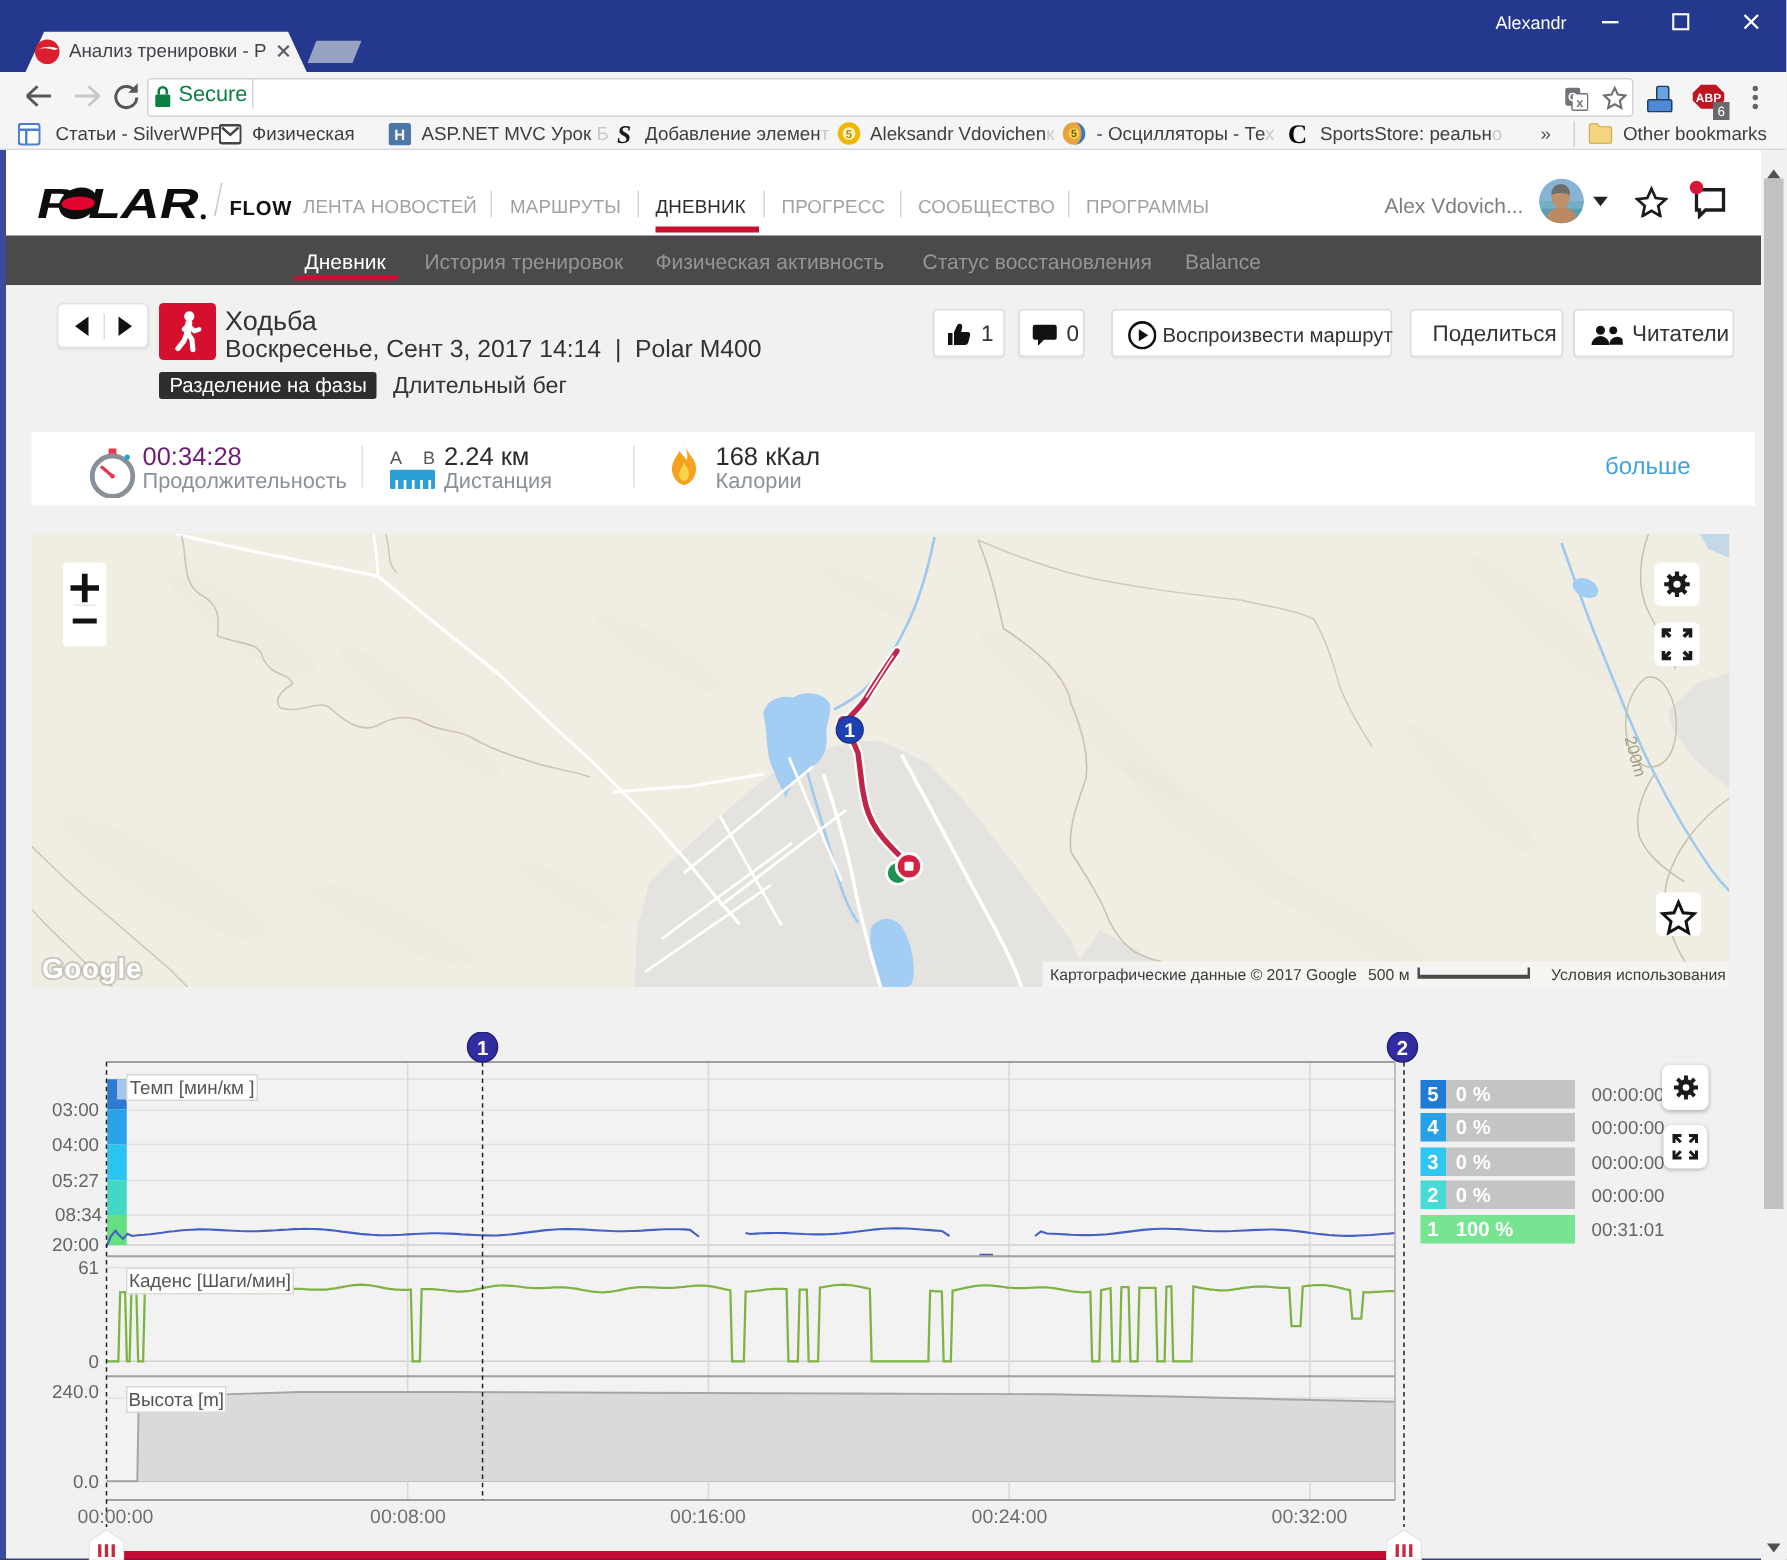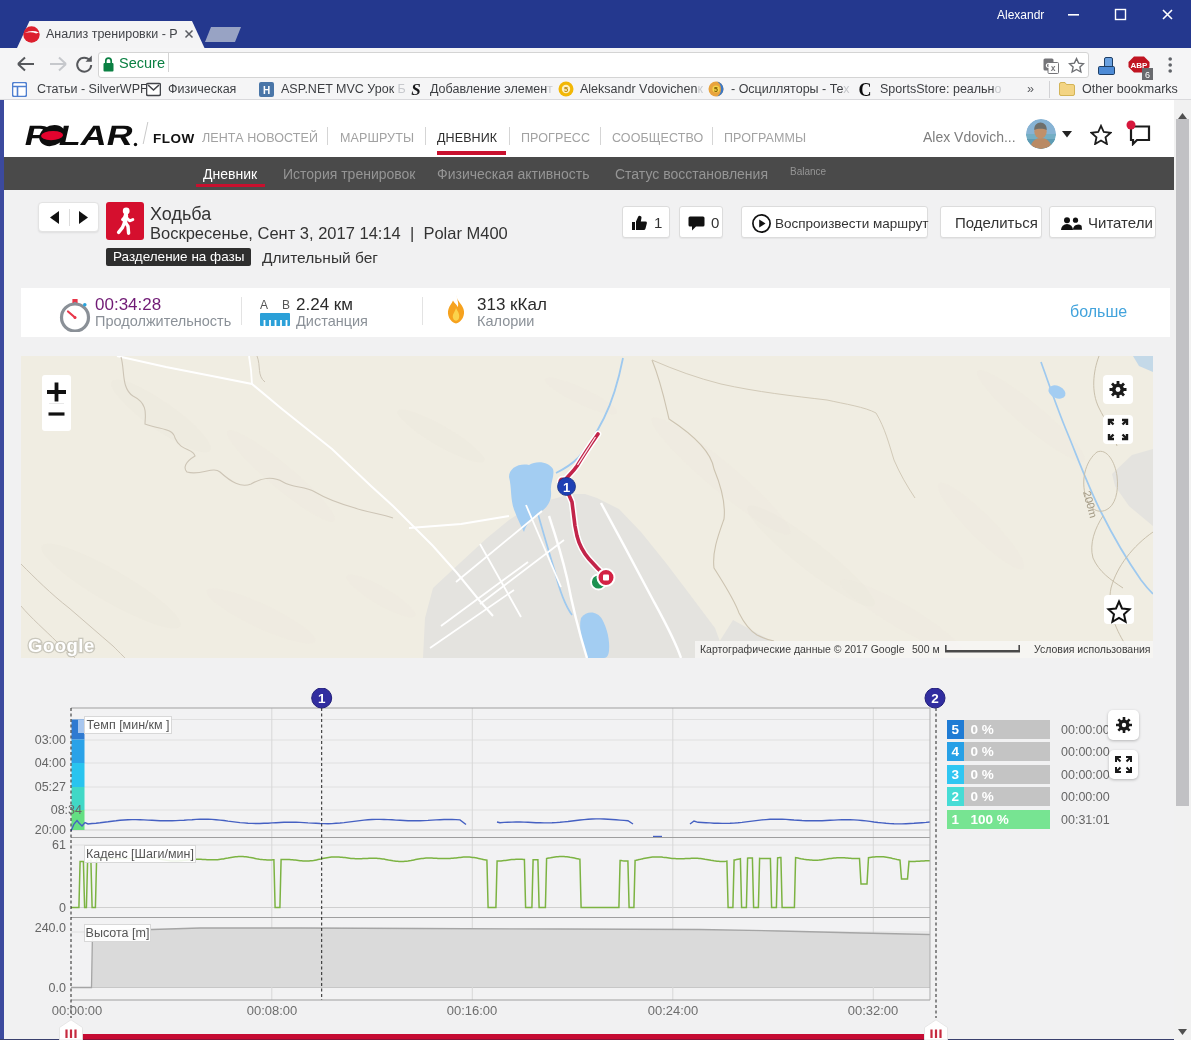--- a/index.html
+++ b/index.html
@@ -168,21 +168,21 @@
     <circle cx="7" cy="6" r="4.5" fill="#d6173c"></circle>
   </svg>
 </div>
 
 <div class="abs" style="left:4px;top:157px;width:1170px;height:33px;background:#4a4a4a;">
   <div class="abs" style="left:199px;top:9px;font-size:14px;color:#fff;">Дневник</div>
   <div class="abs" style="left:192px;top:26.5px;width:69px;height:3.5px;background:#c8102e;"></div>
   <div class="abs" style="left:279px;top:9px;font-size:14px;color:#959595;">История тренировок</div>
   <div class="abs" style="left:433px;top:9px;font-size:14px;color:#959595;">Физическая активность</div>
   <div class="abs" style="left:611px;top:9px;font-size:14px;color:#959595;">Статус восстановления</div>
-  <div class="abs" style="left:786px;top:9px;font-size:10px;color:#959595;">Balance</div>
+  <div class="abs" style="left:786px;top:9px;font-size:14px;color:#959595;">Balance</div>
 </div>
 
 <div class="abs" style="left:38px;top:202px;width:61px;height:30px;background:#fff;border:1px solid #e3e3e3;border-radius:4px;box-shadow:0 1px 2px rgba(0,0,0,0.08);">
   <svg class="abs" style="left:9px;top:7px;" width="13" height="15" viewBox="0 0 13 15">
       <path d="M11,1 L2,7.5 L11,14 Z" fill="#111"></path>
     </svg>
   <div class="abs" style="left:29.5px;top:6px;width:1px;height:17px;background:#dcdcdc;"></div>
   <svg class="abs" style="left:38px;top:7px;" width="13" height="15" viewBox="0 0 13 15">
       <path d="M2,1 L11,7.5 L2,14 Z" fill="#111"></path>
     </svg>
@@ -255,21 +255,21 @@
     <path d="M4.5,13 V7 M10,13 V7 M15.5,13 V7 M21,13 V7 M26.5,13 V7" stroke="#fff" stroke-width="1.8"></path>
     <path d="M1.5,6 h27" stroke="#2ba0d8" stroke-width="0"></path>
   </svg>
   <div class="abs" style="left:275px;top:7px;font-size:17px;color:#2b2b2b;">2.24 км</div>
   <div class="abs" style="left:275px;top:24.5px;font-size:14.5px;color:#8b9198;">Дистанция</div>
   <div class="abs" style="left:401px;top:9px;width:1px;height:28px;background:#e3e3e3;"></div>
   <svg class="abs" style="left:425px;top:7px;" width="20" height="30" viewBox="0 0 20 30">
     <path d="M10,0 C11,6 16,9 17.5,14 C19.5,20 16,27 10,28.5 C4,27 0.5,20 2.5,14 C3.5,10.5 6,8.5 7,5.5 C8,8 11,9.5 11.5,12 C13,10 12,6 10,0 Z" fill="#f6a21e"></path>
     <path d="M10,13 C12,17 14,19 13,23 C12,26.5 8,26.5 7,23 C6,19.5 9,17 10,13 Z" fill="#fbd34c"></path>
   </svg>
-  <div class="abs" style="left:456px;top:7px;font-size:17px;color:#2b2b2b;">313 кКал</div>
+  <div class="abs" style="left:456px;top:7px;font-size:17px;color:#2b2b2b;">168 кКал</div>
   <div class="abs" style="left:456px;top:24.5px;font-size:14.5px;color:#8b9198;">Калории</div>
   <div class="abs" style="left:1049px;top:15px;font-size:16px;color:#42a3dc;">больше</div>
 </div>
 
 <div class="abs" style="left:21px;top:356px;width:1132px;height:302px;overflow:hidden;"><svg width="1132" height="302" viewBox="0 0 1132 302">
       <rect width="1132" height="302" fill="#f0ede2"></rect>
       <ellipse cx="140" cy="60" rx="60" ry="14" fill="#e8e3d3" opacity="0.17" transform="rotate(35 140 60)"></ellipse>
       <ellipse cx="260" cy="120" rx="70" ry="12" fill="#e8e3d3" opacity="0.1" transform="rotate(40 260 120)"></ellipse>
       <ellipse cx="90" cy="230" rx="80" ry="16" fill="#e8e3d3" opacity="0.17" transform="rotate(30 90 230)"></ellipse>
       <ellipse cx="240" cy="260" rx="60" ry="12" fill="#e8e3d3" opacity="0.1" transform="rotate(25 240 260)"></ellipse>
@@ -394,21 +394,21 @@
 <circle cx="935" cy="698" r="10" fill="#312da0" stroke="#221f7a" stroke-width="1"></circle>
 <text x="935" y="703" font-size="13.5" fill="#fff" text-anchor="middle" font-weight="bold">2</text>
 </g>
   </svg>
 <div class="abs" style="left:84px;top:716px;width:88px;height:18px;background:rgba(255,255,255,0.9);border:1px solid #d8d8d8;font-size:12.5px;color:#555;line-height:17px;text-align:center;white-space:nowrap;">Темп [мин/км ]</div>
 <div class="abs" style="left:84px;top:845px;width:112px;height:18px;background:rgba(255,255,255,0.9);border:1px solid #d8d8d8;font-size:12.5px;color:#555;line-height:17px;text-align:center;white-space:nowrap;">Каденс [Шаги/мин]</div>
 <div class="abs" style="left:84px;top:924px;width:67px;height:18px;background:rgba(255,255,255,0.9);border:1px solid #d8d8d8;font-size:12.5px;color:#555;line-height:17px;text-align:center;white-space:nowrap;">Высота [m]</div>
 <div class="abs" style="left:0px;top:733px;width:66px;font-size:12.5px;color:#666;text-align:right;">03:00</div>
 <div class="abs" style="left:0px;top:756px;width:66px;font-size:12.5px;color:#666;text-align:right;">04:00</div>
 <div class="abs" style="left:0px;top:780px;width:66px;font-size:12.5px;color:#666;text-align:right;">05:27</div>
-<div class="abs" style="left:16px;top:803px;width:66px;font-size:12.5px;color:#666;text-align:right;">08:34</div>
+<div class="abs" style="left:2px;top:803px;width:66px;font-size:12.5px;color:#666;text-align:right;">08:34</div>
 <div class="abs" style="left:0px;top:823px;width:66px;font-size:12.5px;color:#666;text-align:right;">20:00</div>
 <div class="abs" style="left:0px;top:838px;width:66px;font-size:12.5px;color:#666;text-align:right;">61</div>
 <div class="abs" style="left:0px;top:900.5px;width:66px;font-size:12.5px;color:#666;text-align:right;">0</div>
 <div class="abs" style="left:0px;top:920.5px;width:66px;font-size:12.5px;color:#666;text-align:right;">240.0</div>
 <div class="abs" style="left:0px;top:980.5px;width:66px;font-size:12.5px;color:#666;text-align:right;">0.0</div>
 <div class="abs" style="left:45px;top:1003px;width:64px;font-size:13px;color:#6e6e6e;text-align:center;">00:00:00</div>
 <div class="abs" style="left:240px;top:1003px;width:64px;font-size:13px;color:#6e6e6e;text-align:center;">00:08:00</div>
 <div class="abs" style="left:440px;top:1003px;width:64px;font-size:13px;color:#6e6e6e;text-align:center;">00:16:00</div>
 <div class="abs" style="left:641px;top:1003px;width:64px;font-size:13px;color:#6e6e6e;text-align:center;">00:24:00</div>
 <div class="abs" style="left:841px;top:1003px;width:64px;font-size:13px;color:#6e6e6e;text-align:center;">00:32:00</div>

